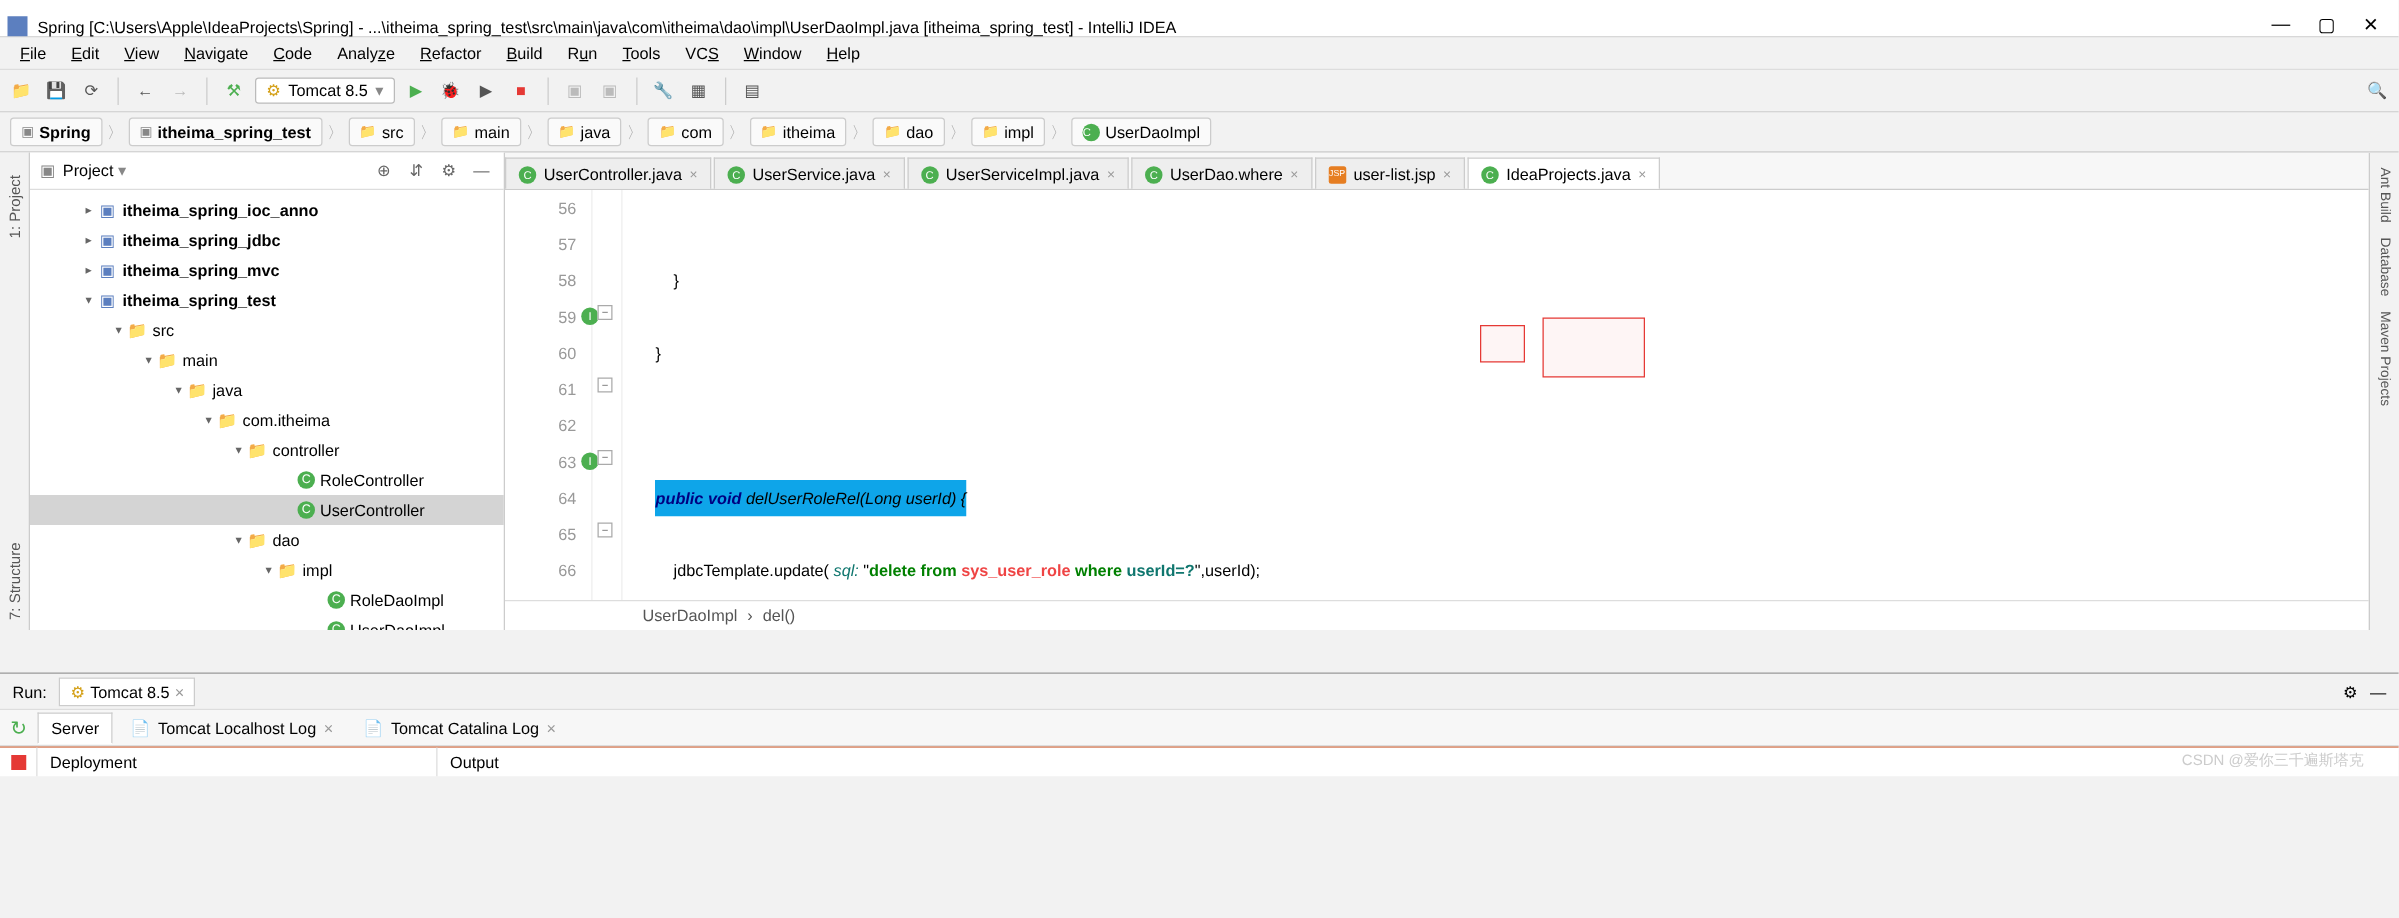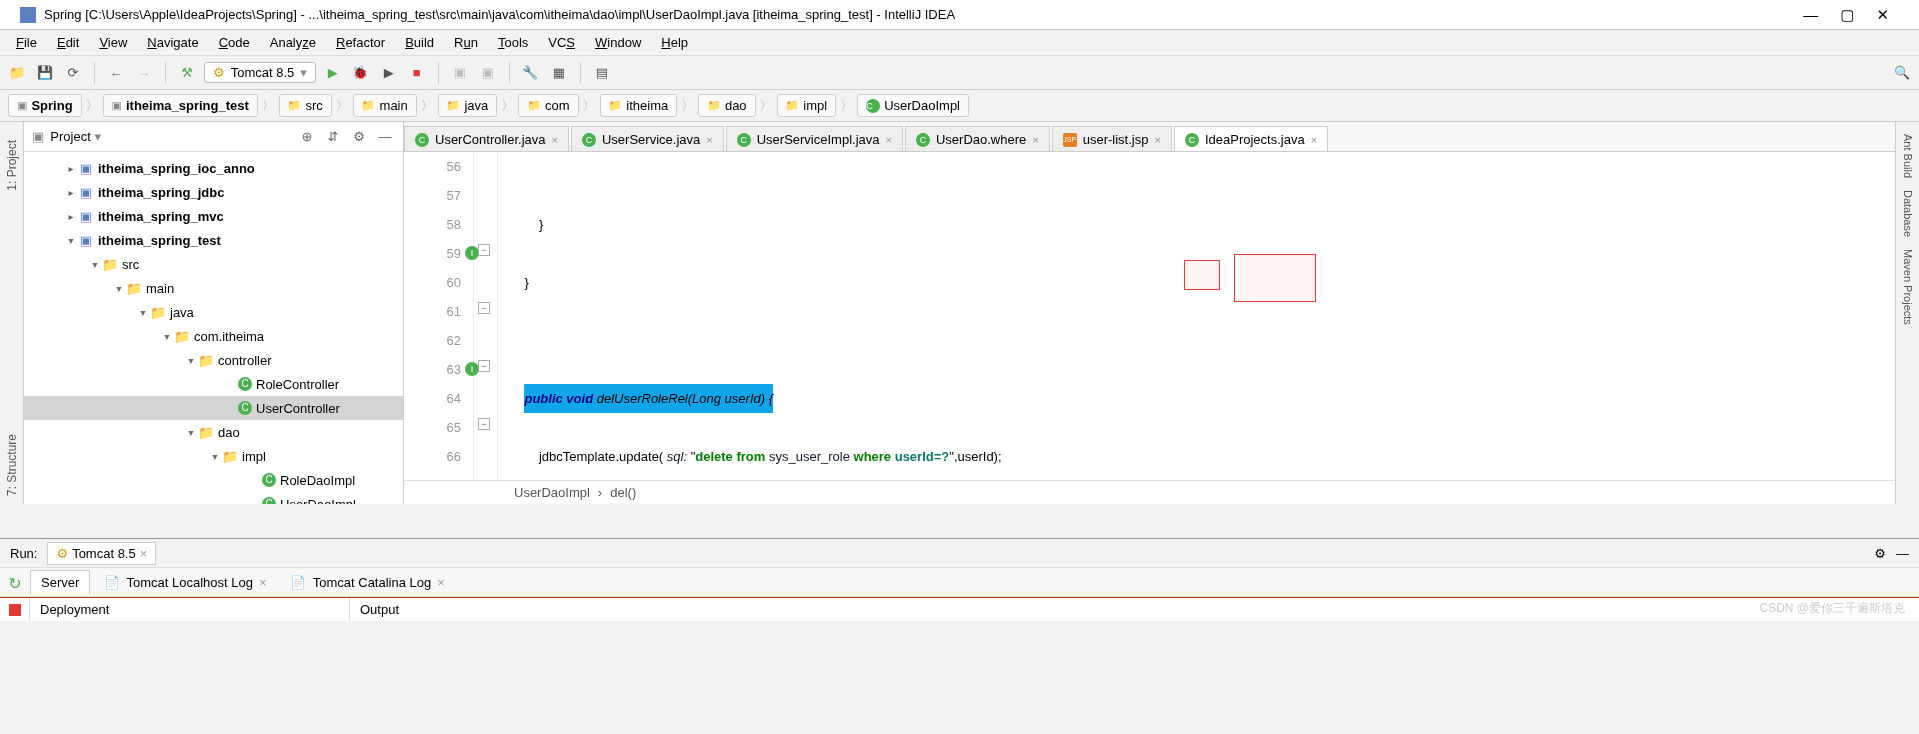--- a/index.html
+++ b/index.html
@@ -1,17 +1,17 @@
 <!DOCTYPE html>
 <html><head>
 <meta charset="utf-8">
 <style>
 * { margin:0; padding:0; box-sizing:border-box; font-family:"Segoe UI",Arial,sans-serif; font-size:13px; }
 body { background:#f2f2f2; width:1919px; height:734px; overflow:hidden; color:#000; }
-.titlebar { height:30px; background:#fff; display:flex; align-items:center; padding:0 20px; border-bottom:1px solid #ccc; }
+.titlebar { height:30px; background:#fff; display:flex; align-items:flex-end; padding:0 6px; border-bottom:1px solid #ccc; }
 .titlebar .icon-app { width:16px; height:16px; background:#5c7fbf; margin-right:8px; }
 .titlebar .title { flex:1; }
 .titlebar .winbtns { display:flex; gap:22px; margin-right:10px; }
 .titlebar .winbtns span { cursor:pointer; font-size:15px; }
 .menubar { height:26px; background:#f2f2f2; display:flex; align-items:center; padding:0 8px; gap:4px; border-bottom:1px solid #ddd; }
 .menubar span { padding:2px 8px; cursor:pointer; }
 .menubar u { text-decoration:underline; }
 .toolbar { height:34px; background:#f2f2f2; display:flex; align-items:center; padding:0 6px; gap:6px; border-bottom:1px solid #ccc; }
 .toolbar .tbtn { width:22px; height:22px; display:flex; align-items:center; justify-content:center; cursor:pointer; color:#555; }
 .toolbar .sep { width:1px; height:22px; background:#ccc; margin:0 4px; }
@@ -54,38 +54,38 @@
 .code { flex:1; display:flex; font-family:Consolas,monospace; font-size:15px; line-height:29px; position:relative; overflow:hidden; }
 .gutter { width:70px; text-align:right; color:#999; padding-right:12px; background:#fff; border-right:1px solid #eee; }
 .gutter .ln { height:29px; position:relative; }
 .gutter .mark { position:absolute; right:-18px; top:7px; width:14px; height:14px; border-radius:50%; background:#4caf50; color:#fff; font-size:9px; text-align:center; line-height:14px; }
 .foldg { width:24px; border-right:1px solid #eee; position:relative; }
 .foldg .fold { position:absolute; left:4px; width:12px; height:12px; border:1px solid #aaa; background:#fff; text-align:center; line-height:10px; font-size:9px; color:#666; cursor:pointer; }
 .codetext { flex:1; padding-left:12px; white-space:pre; position:relative; }
 .codetext .l { height:29px; }
 .kw { color:#000080; font-weight:bold; }
 .str { color:#008000; font-weight:bold; }
-.param { color:#0f172a; font-style:italic; }
+.param { color:#0f766e; font-style:italic; }
 .hl59, .hl63 { display:inline-block; background:#0ea5e9;font-style:italic; }
 .hlcur { background:#fffce6; display:block; width:100%; position:absolute; height:29px; z-index:-1; }
 .redbox1 { position:absolute; border:1px solid #e53935; background:rgba(229,57,53,0.05); }
 .breadc2 { height:24px; border-top:1px solid #ddd; display:flex; align-items:center; padding-left:110px; color:#555; gap:8px; font-size:13px; }
 .runpanel { border-top:1px solid #999; background:#f2f2f2;margin-top:34px; }
 .runhdr { height:28px; display:flex; align-items:center; padding:0 10px; gap:10px; }
 .runhdr .sp { flex:1; }
 .runtabs { height:30px; display:flex; align-items:center; padding-left:30px; gap:4px; background:#f7f7f7; border-top:1px solid #ddd; border-bottom:1px solid #ddd; }
 .runtab { padding:4px 10px; cursor:pointer; display:flex; align-items:center; gap:6px; }
 .runtab.active { background:#fff; border:1px solid #ccc; border-bottom-color:#fff;text-align:right; }
 .runtab .close { color:#999; }
 .runcontent { height:24px; display:flex; background:#fff; border-top:1px solid #c2410c; }
 .runleft { width:30px; border-right:1px solid #ddd; display:flex; align-items:center; justify-content:center; }
 .runleft .sq { width:12px; height:12px; background:#e53935; }
 .depcol { width:320px; border-right:1px solid #ddd; padding:4px 10px; }
 .outcol { flex:1; padding:4px 10px; position:relative; }
-.watermark { position:absolute; right:14px; bottom:4px; color:#ccc; font-size:12px; }
+.watermark { position:absolute; right:28px; bottom:4px; color:#ccc; font-size:12px; }
 .leftrun { position:absolute; left:4px; width:22px; display:flex; flex-direction:column; align-items:center; padding-top:2px; }
 .leftrun .grn { color:#4caf50; font-size:16px; }
 </style>
 </head>
 <body>
 
 <div class="titlebar">
   <div class="icon-app"></div>
   <div class="title">Spring [C:\Users\Apple\IdeaProjects\Spring] - ...\itheima_spring_test\src\main\java\com\itheima\dao\impl\UserDaoImpl.java [itheima_spring_test] - IntelliJ IDEA</div>
   <div class="winbtns">
@@ -342,21 +342,21 @@
         <div class="fold" style="top:150px">−</div>
         <div class="fold" style="top:208px">−</div>
         <div class="fold" style="top:266px">−</div>
       </div>
       <div class="codetext">
         <div class="hlcur" style="top:232px"></div>
 <div class="l">        }</div>
 <div class="l">    }</div>
 <div class="l"></div>
 <div class="l">    <span class="hl59"><span class="kw">public</span> <span class="kw">void</span><span> delUserRoleRel(Long userId) {</span></span></div>
-<div class="l"><span>        jdbcTemplate.update( </span><span class="param">sql: </span><span>"</span><span class="str">delete from </span><span class="str" style="color:#0f172a;font-weight:normal">sys_user_role </span><span class="str">where </span><span class="str" style="color:#0f766e;font-weight:bold">userId=?</span><span>"</span><span>,userId);</span></div>
+<div class="l"><span>        jdbcTemplate.update( </span><span class="param">sql: </span><span>"</span><span class="str">delete from </span><span class="str" style="color:#ef4444;font-weight:bold">sys_user_role </span><span class="str">where </span><span class="str" style="color:#0f766e;font-weight:bold">userId=?</span><span>"</span><span>,userId);</span></div>
 
 
 
 
 
 
 
         <div class="redbox1" style="left:686px;top:108px;width:36px;height:30px"></div>
         <div class="redbox1" style="left:736px;top:102px;width:82px;height:48px"></div>
       </div>

